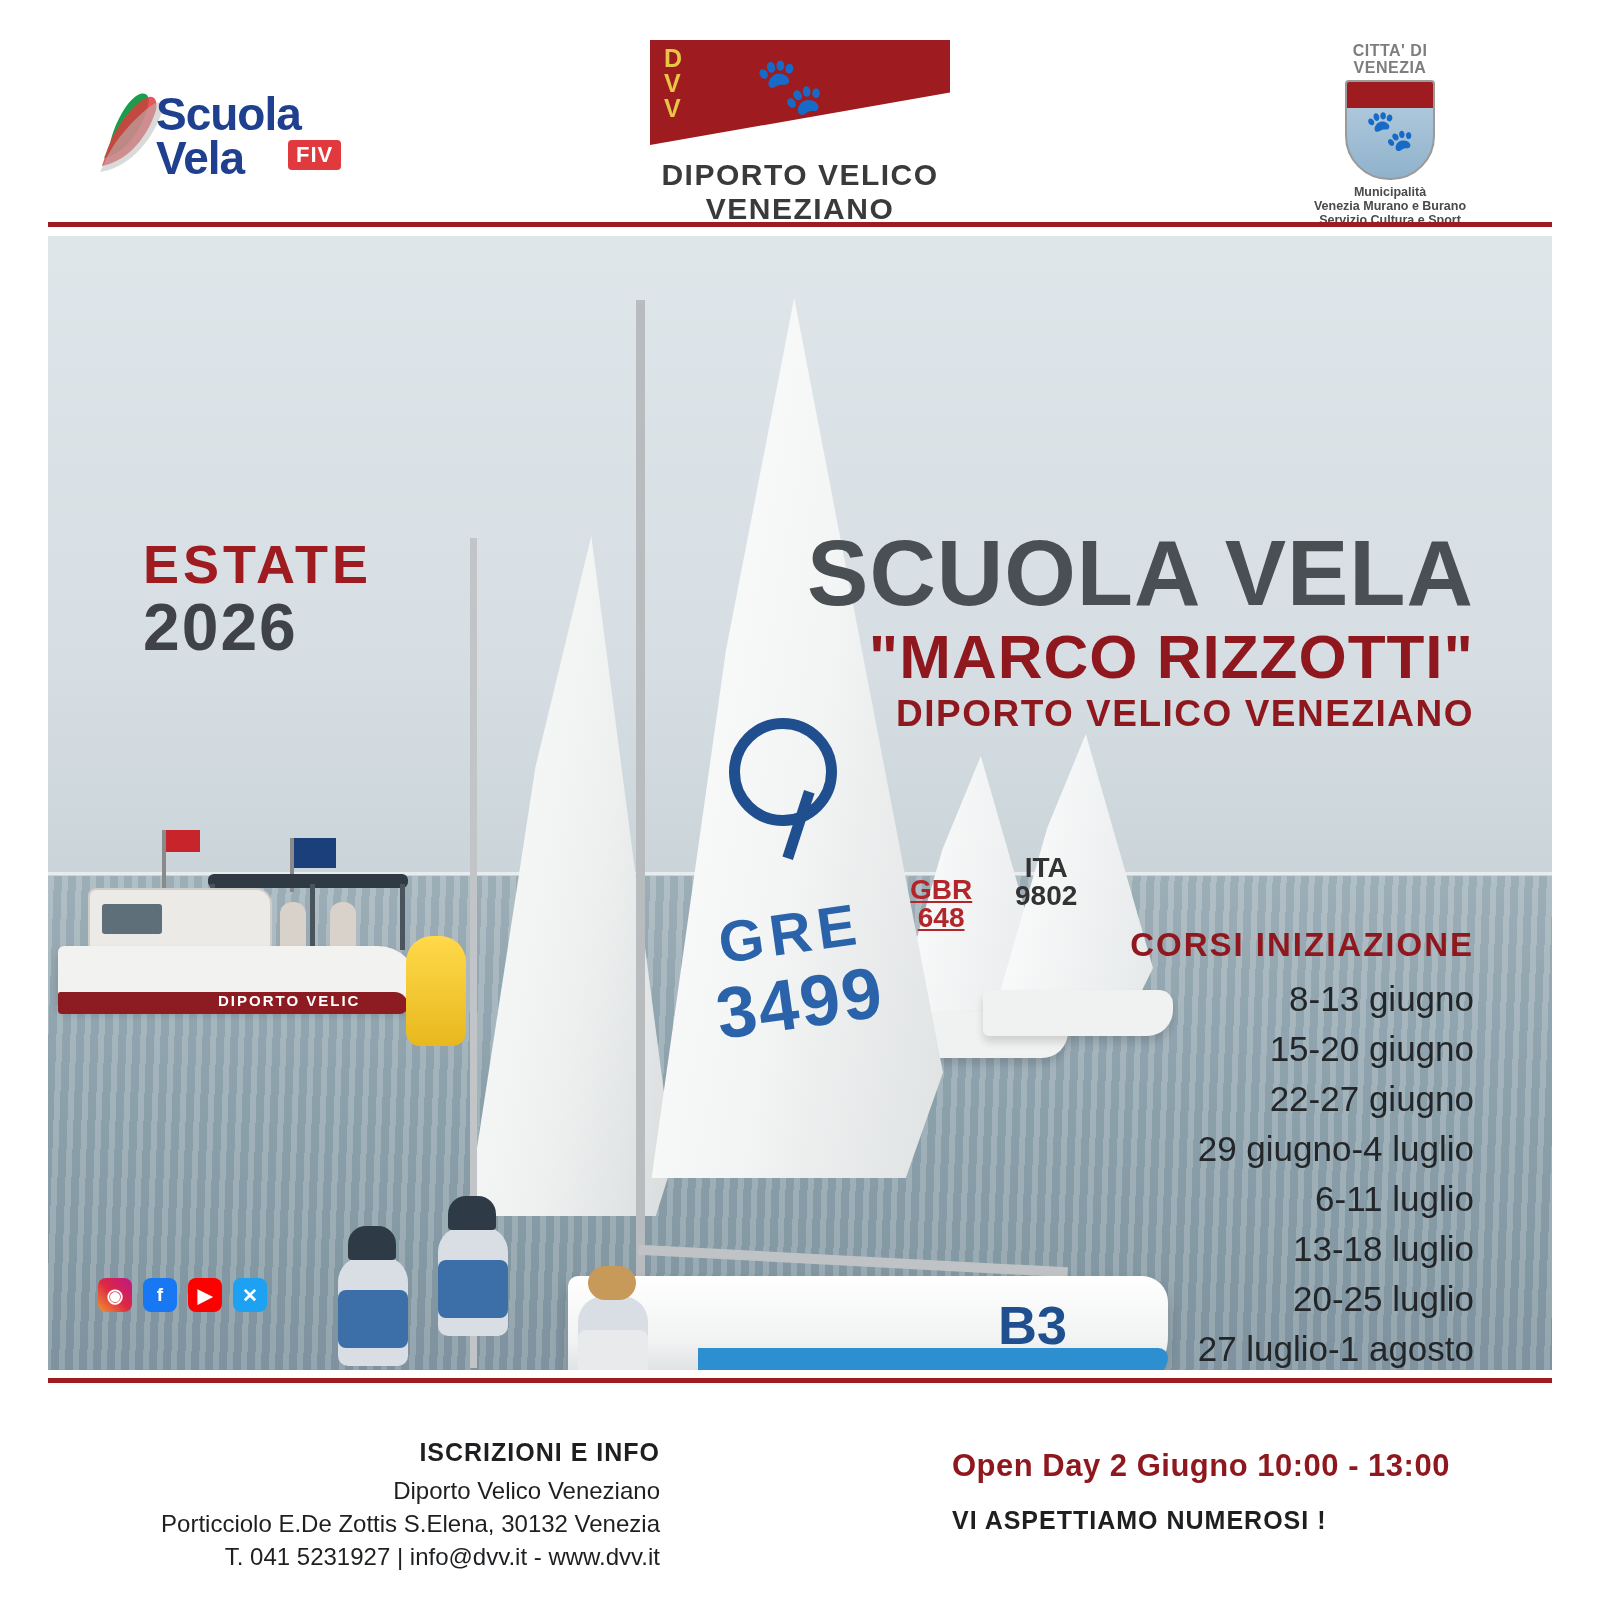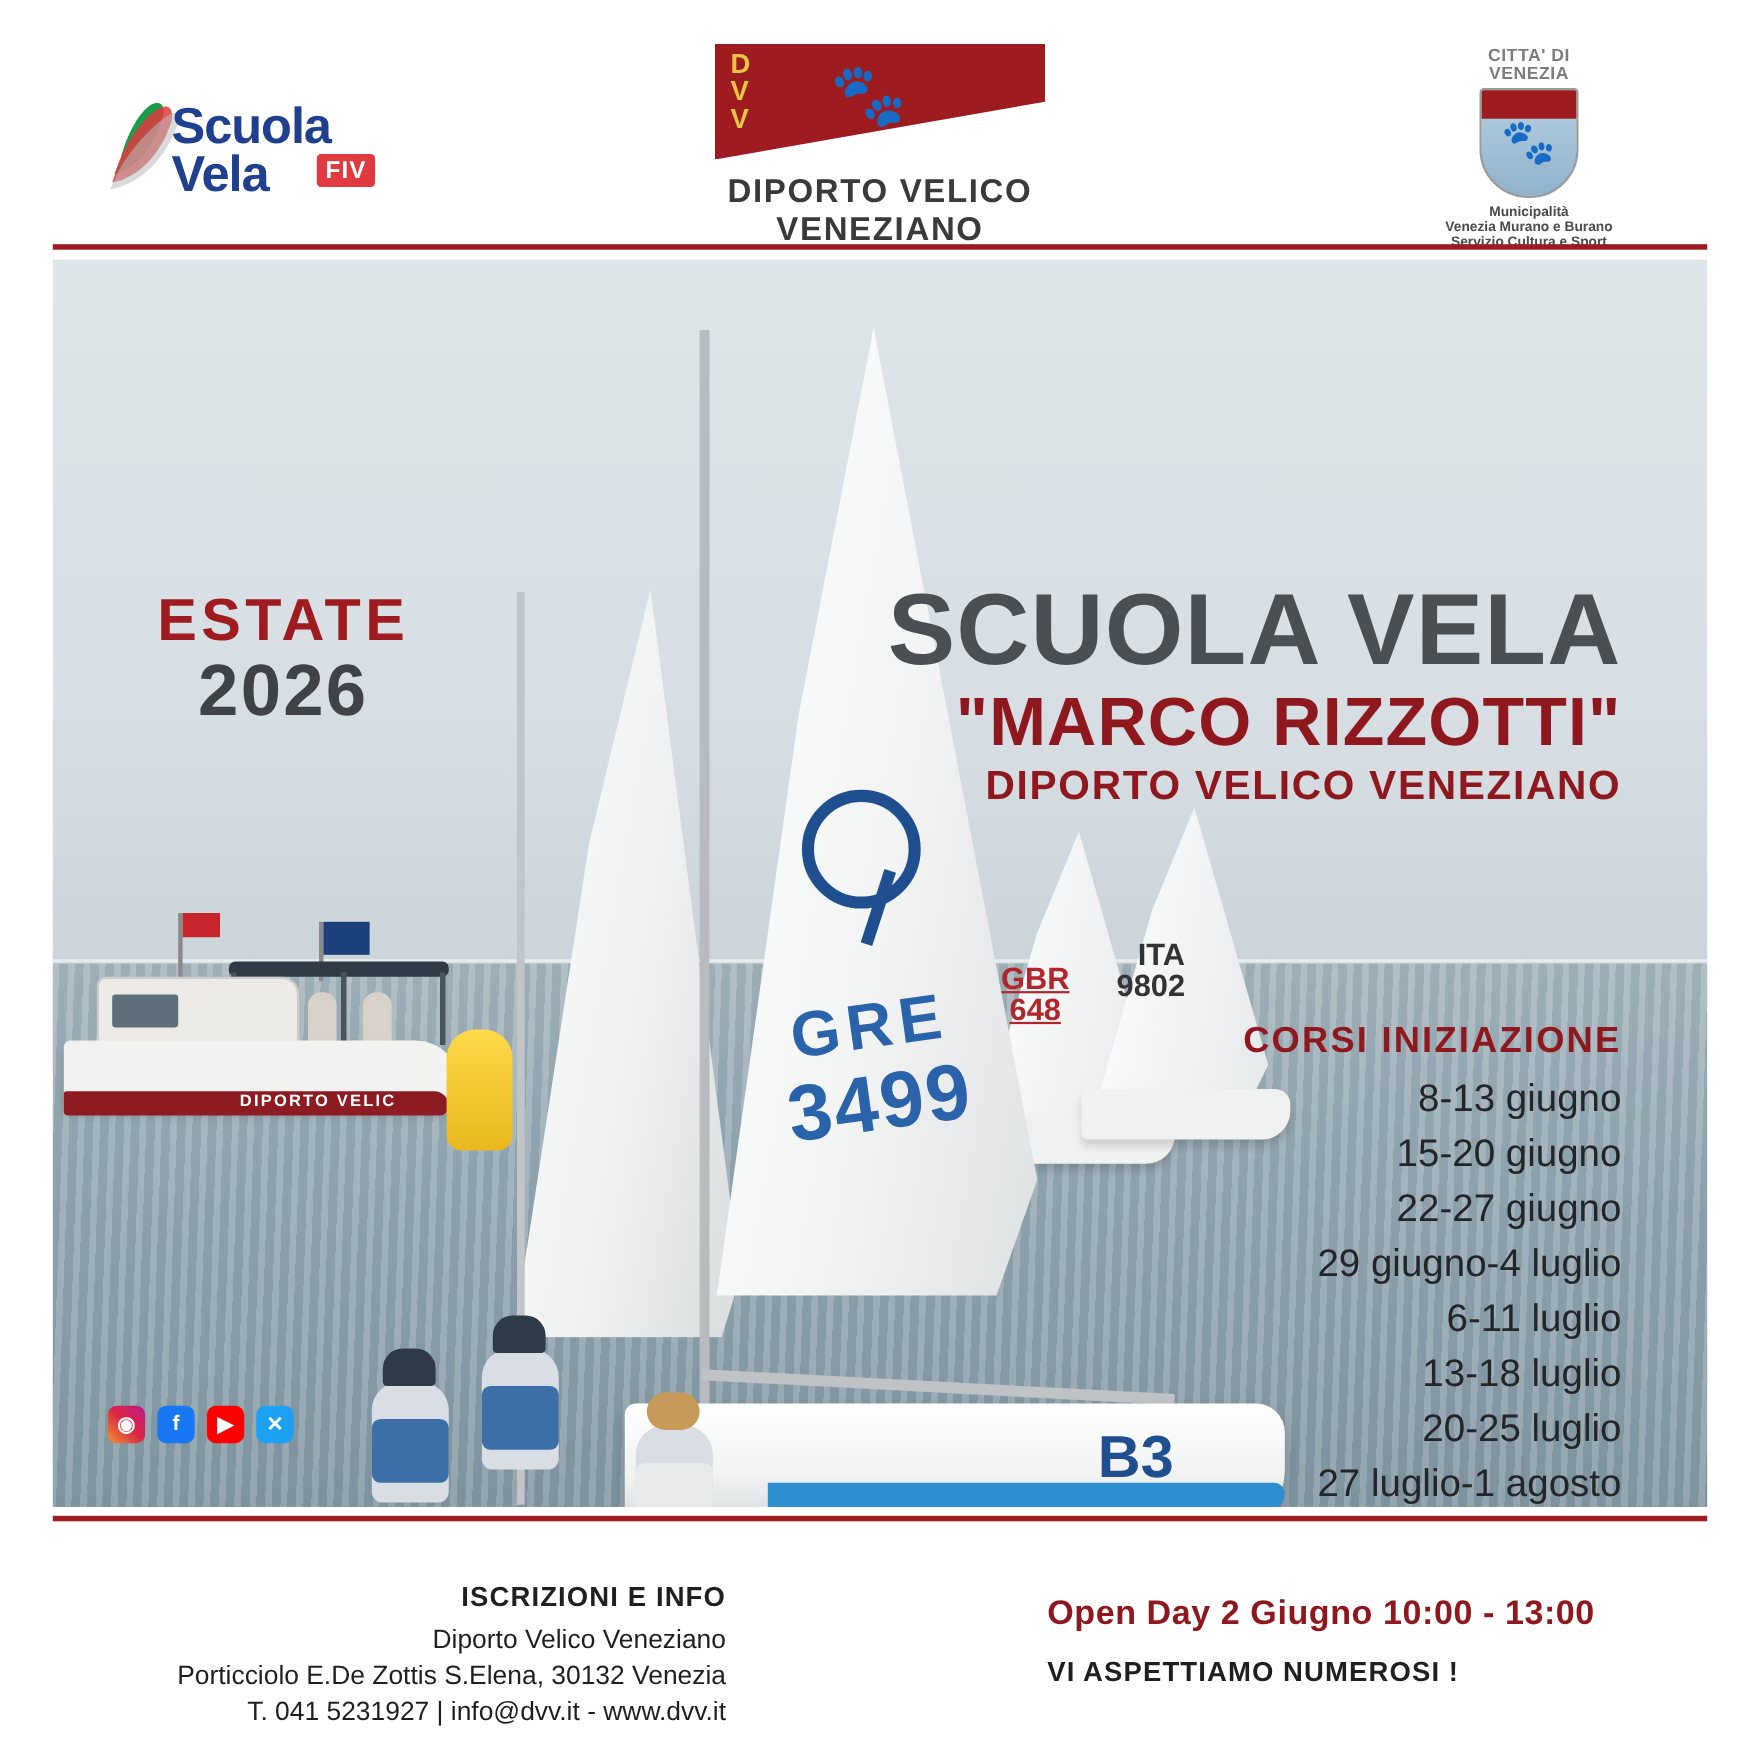--- a/index.html
+++ b/index.html
@@ -238,21 +238,21 @@
   .soc.x{background:#1da1f2;}
 
   
   .estate{
     position:absolute;left:95px;top:300px;
   }
   .estate .w1{
     font-weight:bold;font-size:54px;letter-spacing:4px;color:#9e1b20;line-height:56px;
   }
   .estate .w2{
-    font-weight:bold;font-size:66px;letter-spacing:2px;color:#3f4347;line-height:70px;text-align:center;
+    font-weight:bold;font-size:66px;letter-spacing:2px;color:#3f4347;line-height:70px;
   }
 
   .title-block{
     position:absolute;right:78px;top:290px;text-align:right;width:900px;
   }
   .t1{
     font-weight:bold;font-size:92px;line-height:94px;color:#4a4f54;letter-spacing:1px;
   }
   .t2{
     font-weight:bold;font-size:62px;line-height:70px;color:#8f181f;letter-spacing:1px;margin-top:2px;
@@ -384,21 +384,21 @@
     <div class="opti-bg" style="left:830px;top:520px;">
       <div class="s"></div>
       <div class="num" style="color:#b2262b;text-decoration:underline;">
         <div>GBR</div>
         <div>648</div>
       </div>
       <div class="h"></div>
     </div>
     <div class="opti-bg" style="left:935px;top:498px;">
       <div class="s"></div>
-      <div class="num" style="color:#333;text-align:right;">
+      <div class="num" style="color:#333;">
         <div>ITA</div>
         <div>9802</div>
       </div>
       <div class="h"></div>
     </div>
 
     <div class="opti-main">
       <div class="sail-small"></div>
       <div class="mast2"></div>
       <div class="sail-big">

